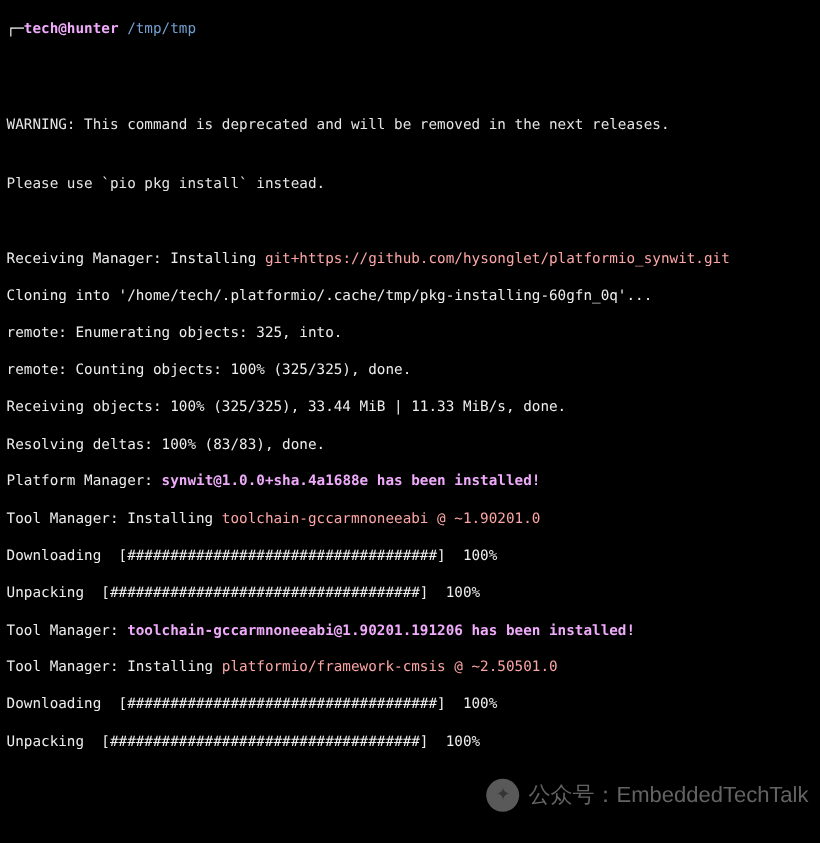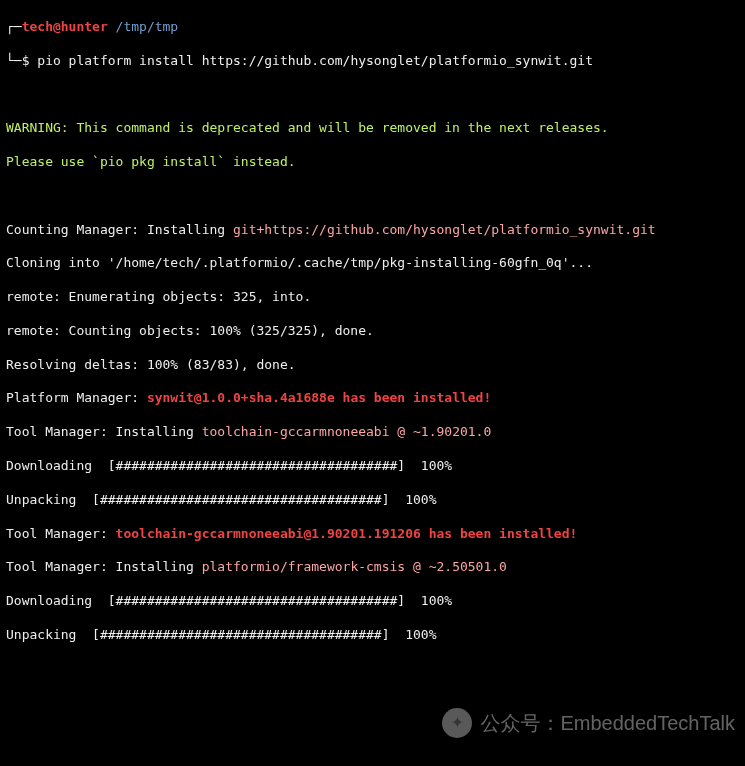--- a/index.html
+++ b/index.html
@@ -9,24 +9,24 @@
       font-size: 13px;
       line-height: 1.3;
       color: #ddd;
       padding: 2px 6px;
       width: 745px;
       height: 766px;
       overflow: hidden;
       position: relative;
     }
     .line { white-space: pre; }
-    .green { color: #ef4444; font-weight: bold; }
+    .green { color: #f0abfc; font-weight: bold; }
     .cyan { color: #fca5a5; }
     .blue { color: #729fcf; }
-    .yellow { color: #bef264; }
+    .yellow { color: #e5e5e5; margin-top: 20px; }
     .white { color: #eee; }
     .watermark {
       position: absolute;
       bottom: 28px;
       right: 10px;
       color: rgba(220,220,220,0.45);
       font-size: 20px;
       font-family: sans-serif;
       display: flex;
       align-items: center;
@@ -42,29 +42,29 @@
       font-size: 16px;
       color: rgba(0,0,0,0.4);
     }
     #terminal { white-space: pre; }
   </style>
 </head>
 <body>
 
 <div id="terminal">
 <div class="line"><span class="white">┌─</span><span class="green">tech@hunter</span> <span class="blue">/tmp/tmp</span></div>
-<div class="line"><span class="white">└─</span><span class="white">$ </span><span class="white">pio platform install https://github.com/hysonglet/platformio_synwit.git</span></div>
 <div class="line"> </div>
 <div class="line yellow">WARNING: This command is deprecated and will be removed in the next releases.</div>
 <div class="line yellow">Please use `pio pkg install` instead.</div>
 <div class="line"> </div>
-<div class="line"><span class="white">Counting Manager: Installing </span><span class="cyan">git+https://github.com/hysonglet/platformio_synwit.git</span></div>
+<div class="line"><span class="white">Receiving Manager: Installing </span><span class="cyan">git+https://github.com/hysonglet/platformio_synwit.git</span></div>
 <div class="line white">Cloning into '/home/tech/.platformio/.cache/tmp/pkg-installing-60gfn_0q'...</div>
 <div class="line white">remote: Enumerating objects: 325, into.</div>
 <div class="line white">remote: Counting objects: 100% (325/325), done.</div>
+<div class="line white">Receiving objects: 100% (325/325), 33.44 MiB | 11.33 MiB/s, done.</div>
 <div class="line white">Resolving deltas: 100% (83/83), done.</div>
 <div class="line"><span class="white">Platform Manager: </span><span class="green">synwit@1.0.0+sha.4a1688e has been installed!</span></div>
 <div class="line"><span class="white">Tool Manager: Installing </span><span class="cyan">toolchain-gccarmnoneeabi @ ~1.90201.0</span></div>
 <div class="line white">Downloading  [####################################]  100%</div>
 <div class="line white">Unpacking  [####################################]  100%</div>
 <div class="line"><span class="white">Tool Manager: </span><span class="green">toolchain-gccarmnoneeabi@1.90201.191206 has been installed!</span></div>
 <div class="line"><span class="white">Tool Manager: Installing </span><span class="cyan">platformio/framework-cmsis @ ~2.50501.0</span></div>
 <div class="line white">Downloading  [####################################]  100%</div>
 <div class="line white">Unpacking  [####################################]  100%</div>
 

